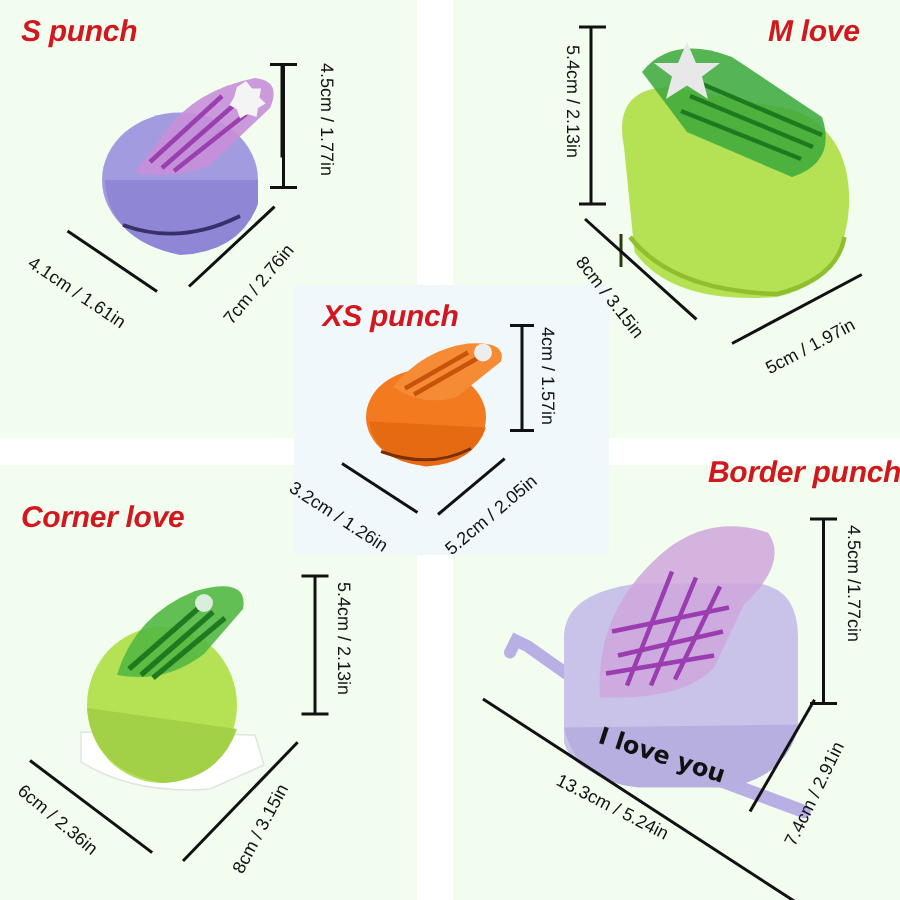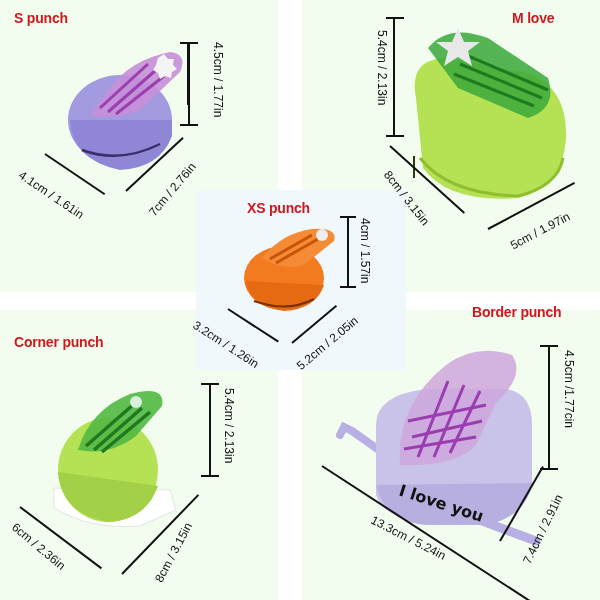--- a/index.html
+++ b/index.html
@@ -9,22 +9,22 @@
     font-family: "Liberation Sans", "DejaVu Sans", sans-serif;
   }
   .panel { position: absolute; background: #f2fdf0; }
   .panel.tl { left: 0; top: 0; width: 278px; height: 292px; }
   .panel.tr { left: 302px; top: 0; width: 298px; height: 292px; }
   .panel.bl { left: 0; top: 310px; width: 278px; height: 290px; }
   .panel.br { left: 302px; top: 310px; width: 298px; height: 290px; }
   .panel.center { left: 196px; top: 190px; width: 210px; height: 180px; background: #f1f8fb; }
 
   .title {
-    position: absolute; color: #d0181e; font-size: 14px; font-weight: bold;
-    white-space: nowrap; letter-spacing: -0.2px;
+    position: absolute; color: #d0181e; font-size: 20px; font-weight: bold;
+    white-space: nowrap; letter-spacing: -0.2px; font-style: italic;
   }
   .dim {
     position: absolute; font-size: 12px; color: #111; white-space: nowrap;
     transform-origin: 0 0;
   }
   .line { position: absolute; background: #111; transform-origin: 0 50%; height: 2px; }
   .cap  { position: absolute; background: #111; transform-origin: 50% 50%; }
 
   svg.art { position: absolute; overflow: visible; }
 </style>
@@ -73,42 +73,42 @@
 <div class="cap" style="left:386px;top:17px;width:18px;height:2px;"></div>
 <div class="cap" style="left:386px;top:135px;width:18px;height:2px;"></div>
 <div class="dim" style="left:389px;top:30px;transform:rotate(90deg);">5.4cm / 2.13in</div>
 
 <div class="line" style="left:390px;top:145px;width:100px;transform:rotate(42deg);"></div>
 <div class="dim" style="left:392px;top:168px;transform:rotate(52deg);">8cm / 3.15in</div>
 
 <div class="line" style="left:488px;top:228px;width:98px;transform:rotate(-28deg);"></div>
 <div class="dim" style="left:508px;top:240px;transform:rotate(-28deg);">5cm / 1.97in</div>
 
-<div class="title" style="left:215px;top:200px;margin-left:32px;">XS punch</div>
+<div class="title" style="left:215px;top:200px;">XS punch</div>
 <svg class="art" style="left:242px;top:223px;" width="100" height="90">
   <ellipse cx="42" cy="55" rx="40" ry="32" fill="#f37a1f"></ellipse>
   <path d="M4 58 Q8 84 42 88 Q74 86 82 62" fill="#e56a12"></path>
   <path d="M12 78 Q45 90 72 76" stroke="#7a2e05" stroke-width="2" fill="none"></path>
   <path d="M20 35 Q40 10 70 6 Q96 4 92 18 L62 42 Q40 48 20 35 Z" fill="#f58c35"></path>
   <path d="M28 36 L70 12 M34 40 L76 16" stroke="#c9530a" stroke-width="3"></path>
   <circle cx="80" cy="12" r="6" fill="#ededed"></circle>
 </svg>
 
 <div class="line" style="left:348px;top:216px;width:70px;transform:rotate(90deg);"></div>
 <div class="cap" style="left:340px;top:216px;width:16px;height:2px;"></div>
 <div class="cap" style="left:340px;top:286px;width:16px;height:2px;"></div>
 <div class="dim" style="left:372px;top:218px;transform:rotate(90deg);">4cm / 1.57in</div>
 
 <div class="line" style="left:228px;top:308px;width:60px;transform:rotate(33deg);"></div>
 <div class="dim" style="left:198px;top:318px;transform:rotate(33deg);">3.2cm / 1.26in</div>
 
 <div class="line" style="left:292px;top:342px;width:58px;transform:rotate(-40deg);"></div>
 <div class="dim" style="left:294px;top:362px;transform:rotate(-40deg);">5.2cm / 2.05in</div>
 
-<div class="title" style="left:14px;top:334px;">Corner punch</div>
+<div class="title" style="left:14px;top:334px;">Corner love</div>
 <svg class="art" style="left:50px;top:380px;" width="130" height="150">
   <path d="M4 108 L4 128 Q40 150 90 146 L126 130 L120 110 Z" fill="#ffffff" stroke="#dfe6df"></path>
   <ellipse cx="58" cy="90" rx="50" ry="52" fill="#b5e254"></ellipse>
   <path d="M8 92 Q12 134 58 142 Q96 140 108 106" fill="#a2d046"></path>
   <path d="M28 70 Q40 30 80 14 Q116 4 112 26 L86 56 Q60 76 28 70 Z" fill="#52b842" opacity="0.9"></path>
   <path d="M36 66 L84 24 M44 70 L92 28 M52 72 L100 32" stroke="#1f7a1f" stroke-width="3.5"></path>
   <circle cx="86" cy="22" r="6" fill="#d9eedb"></circle>
 </svg>
 
 <div class="line" style="left:210px;top:383px;width:92px;transform:rotate(90deg);"></div>

